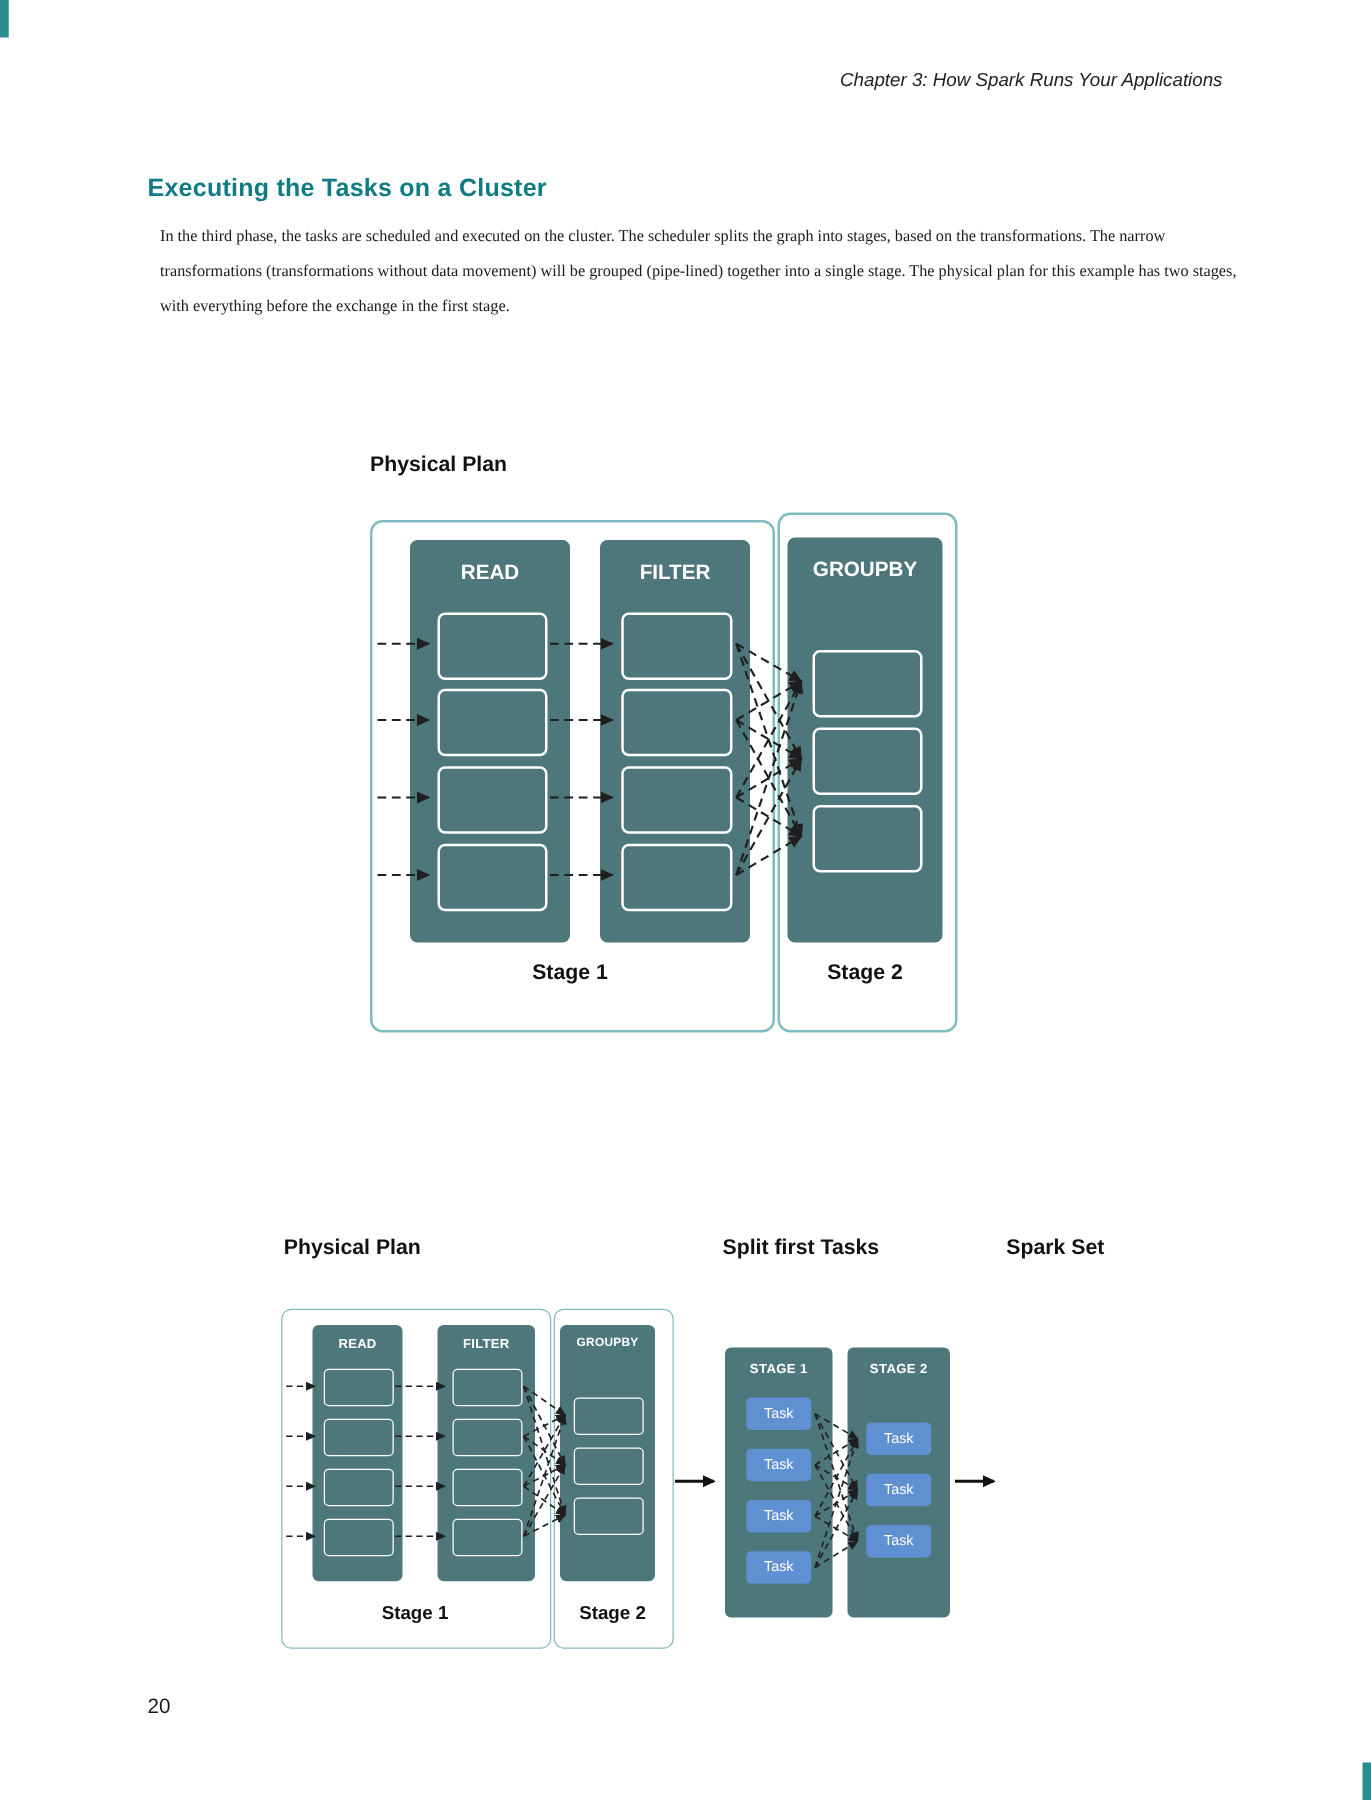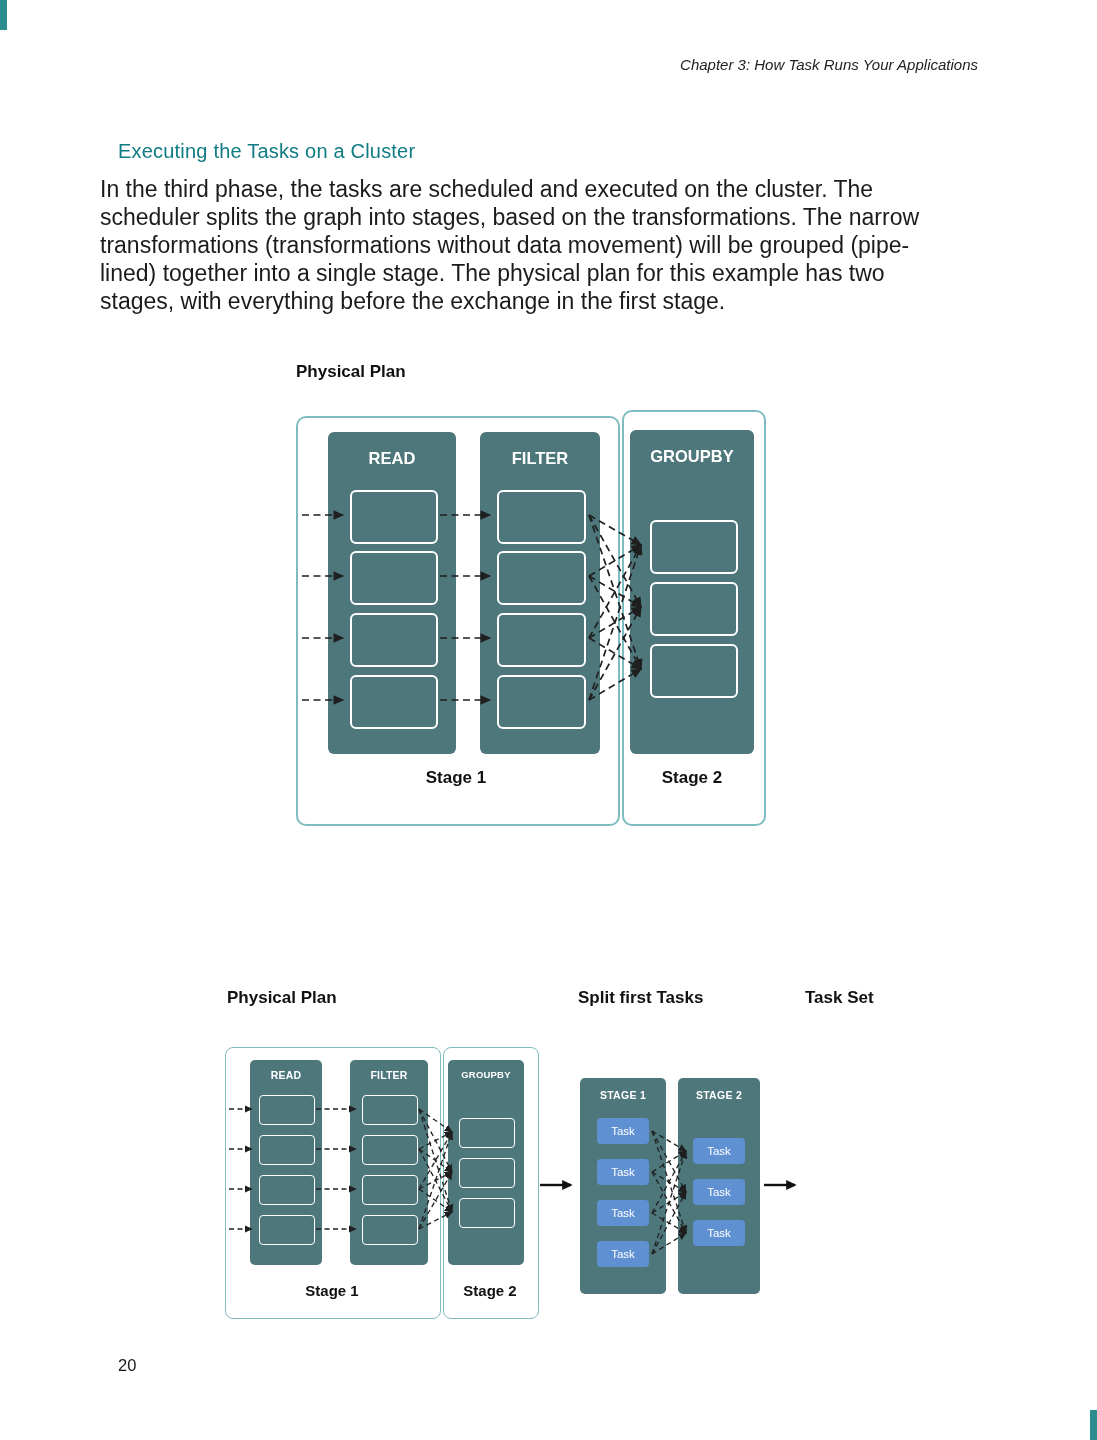--- a/index.html
+++ b/index.html
@@ -7,25 +7,25 @@
     position:relative;width:1097px;height:1440px;background:#fff;
     font-family:"Liberation Sans",sans-serif;color:#1b1b1b;overflow:hidden;margin:0 auto;
   }
   .corner{position:absolute;background:var(--accent-corner,#2c8d90);}
   .corner.tl{left:0;top:0;width:7px;height:30px;}
   .corner.br{right:0;bottom:0;width:7px;height:30px;}
   .chapter-header{
     position:absolute;top:56px;right:119px;font-style:italic;font-size:15px;color:#222;
   }
   .section-heading{
-    position:absolute;left:118px;top:140px;font-size:20px;font-weight:normal;
+    position:absolute;left:118px;top:140px;font-size:20px;font-weight:bold;
     color:var(--heading-teal,#0f7c84);letter-spacing:.2px;
   }
   .para{
-    position:absolute;left:100px;width:862px;font-size:23px;line-height:28px;color:#1b1b1b;
+    position:absolute;left:128px;width:862px;font-size:13px;line-height:28px;color:#1b1b1b;font-family:Liberation Serif, serif;
   }
   .para1{top:175px;}
   .para2{top:876px;}
   .diagram-title{position:absolute;font-size:17px;font-weight:bold;color:#111;}
   .container{
     position:absolute;border:2px solid var(--container-border,#7fbcc0);border-radius:10px;background:#fff;
   }
   .col{
     position:absolute;background:var(--column-teal,#4e777b);border-radius:6px;
   }
@@ -55,21 +55,21 @@
   #arrows .solid{stroke:#111;stroke-width:2.4;fill:none;marker-end:url(#ahs);}
 </style>
 </head>
 <body>
 
 <div class="page">
 
   <div class="corner tl"></div>
   <div class="corner br"></div>
 
-  <div class="chapter-header">Chapter 3: How Task Runs Your Applications</div>
+  <div class="chapter-header">Chapter 3: How Spark Runs Your Applications</div>
 
   <div class="section-heading">Executing the Tasks on a Cluster</div>
 
   <div class="para para1">In the third phase, the tasks are scheduled and executed on the cluster. The scheduler splits the graph into stages, based on the transformations. The narrow transformations (transformations without data movement) will be grouped (pipe-lined) together into a single stage. The physical plan for this example has two stages, with everything before the exchange in the first stage.</div>
 
   <div class="d1">
     <div class="diagram-title" style="left:296px;top:362px;">Physical Plan</div>
 
     <div class="container" style="left:296px;top:416px;width:320px;height:406px;"></div>
     <div class="container" style="left:622px;top:410px;width:140px;height:412px;"></div>
@@ -98,21 +98,21 @@
     </div>
 
     <div class="stage-label big" style="left:296px;top:768px;width:320px;">Stage 1</div>
     <div class="stage-label big" style="left:622px;top:768px;width:140px;">Stage 2</div>
   </div>
 
 
   <div class="d2">
     <div class="diagram-title" style="left:227px;top:988px;">Physical Plan</div>
     <div class="diagram-title" style="left:578px;top:988px;">Split first Tasks</div>
-    <div class="diagram-title" style="left:805px;top:988px;">Task Set</div>
+    <div class="diagram-title" style="left:805px;top:988px;">Spark Set</div>
 
     <div class="container" style="left:225px;top:1047px;width:214px;height:270px;border-width:1.5px;border-radius:8px;"></div>
     <div class="container" style="left:443px;top:1047px;width:94px;height:270px;border-width:1.5px;border-radius:8px;"></div>
 
     <div class="col" style="left:250px;top:1060px;width:72px;height:205px;border-radius:5px;">
       <div class="d2-col-label">READ</div>
       <div class="pbox2" style="left:9px;top:35px;width:54px;height:28px;"></div>
       <div class="pbox2" style="left:9px;top:75px;width:54px;height:28px;"></div>
       <div class="pbox2" style="left:9px;top:115px;width:54px;height:28px;"></div>
       <div class="pbox2" style="left:9px;top:155px;width:54px;height:28px;"></div>

